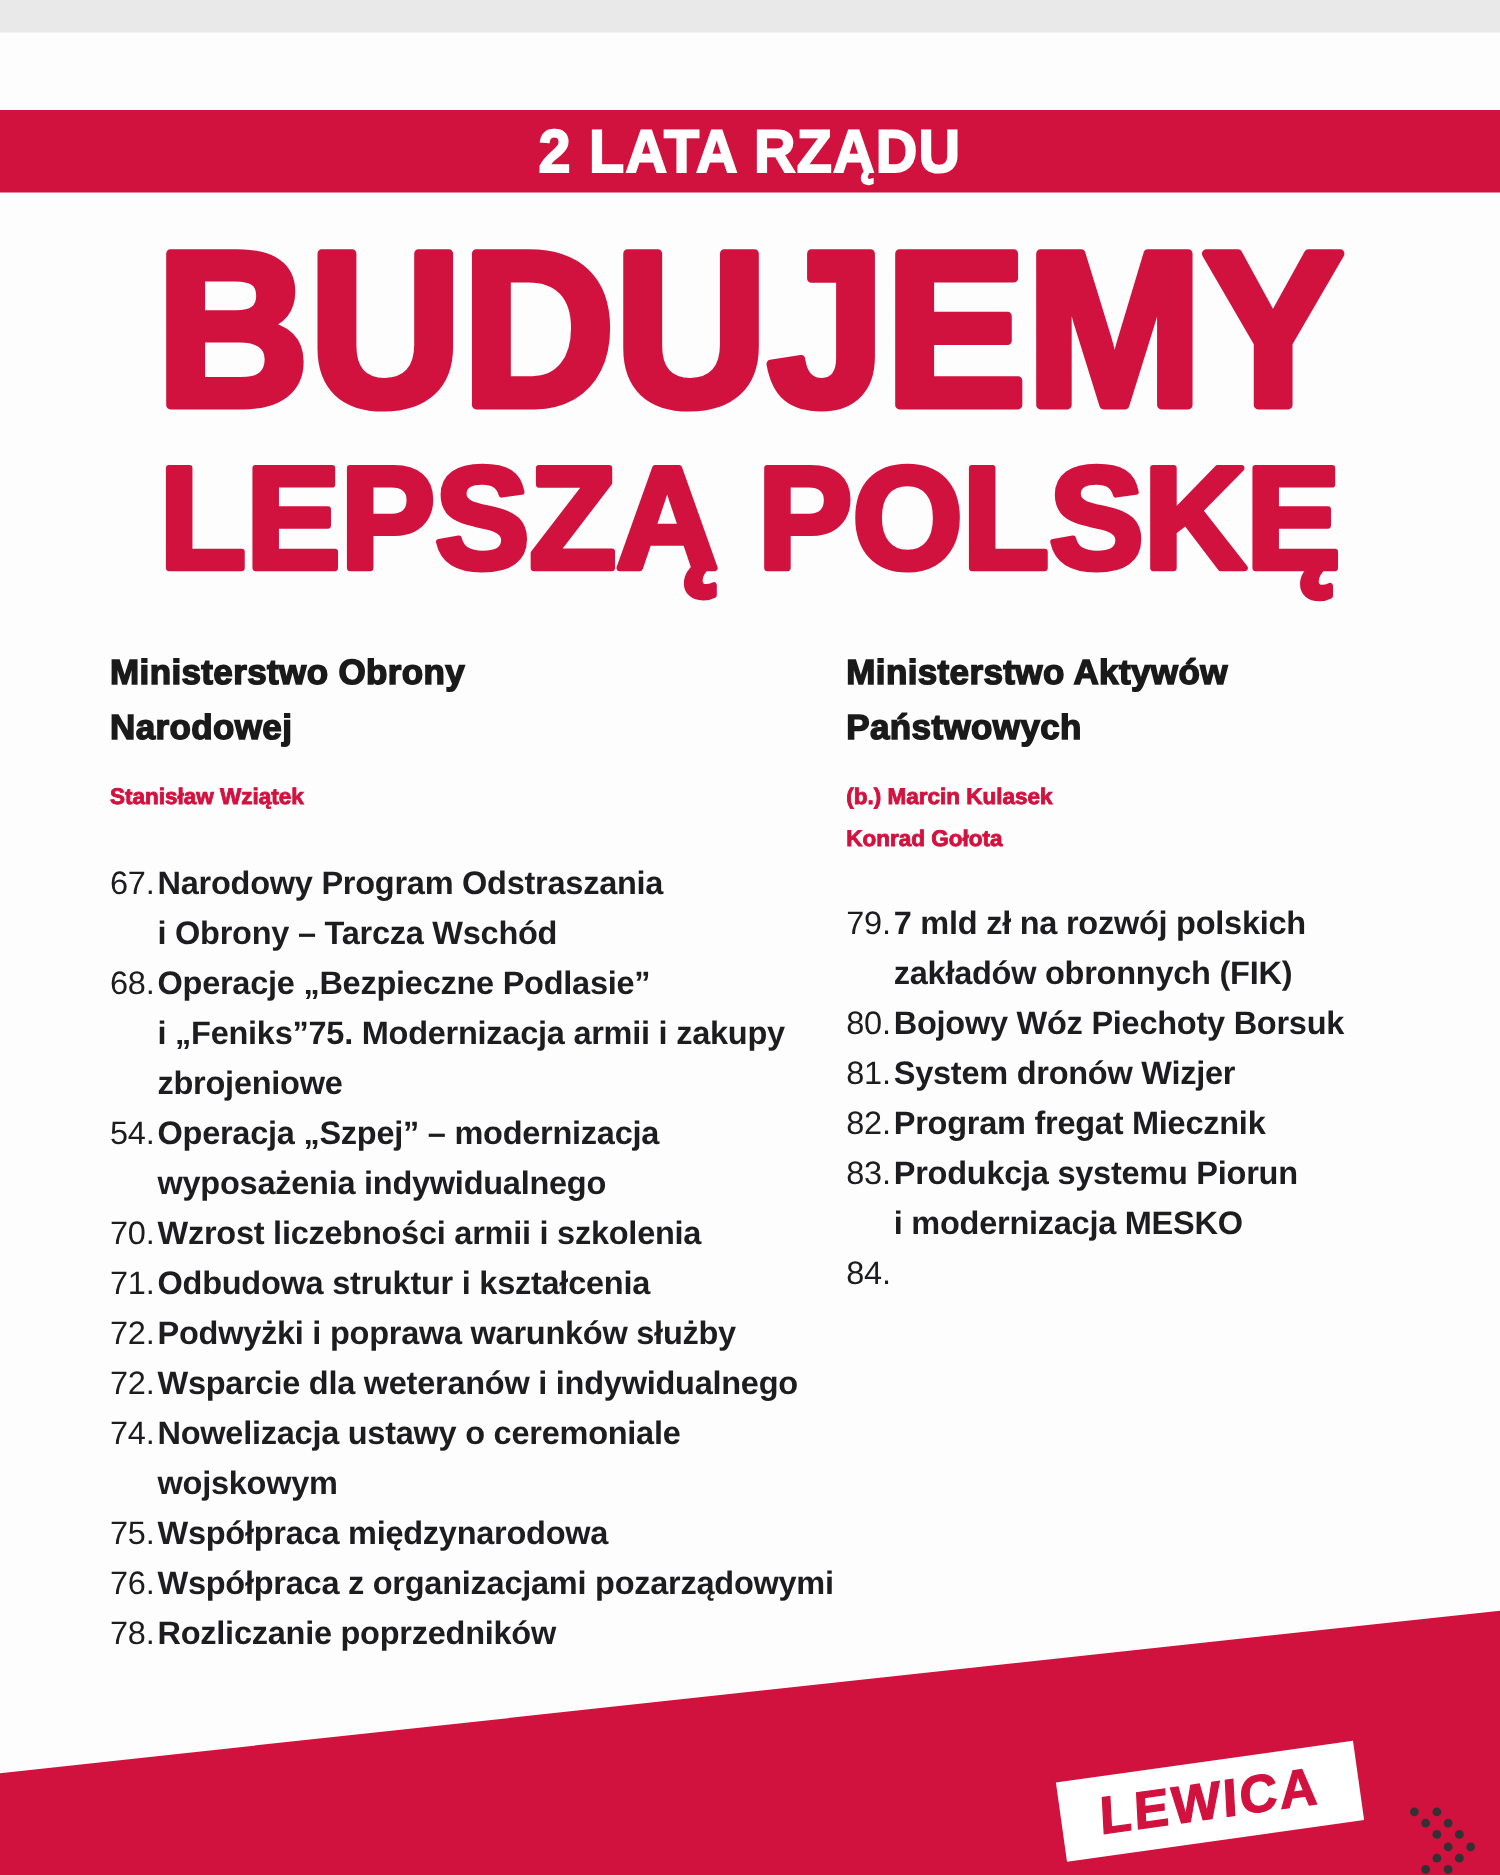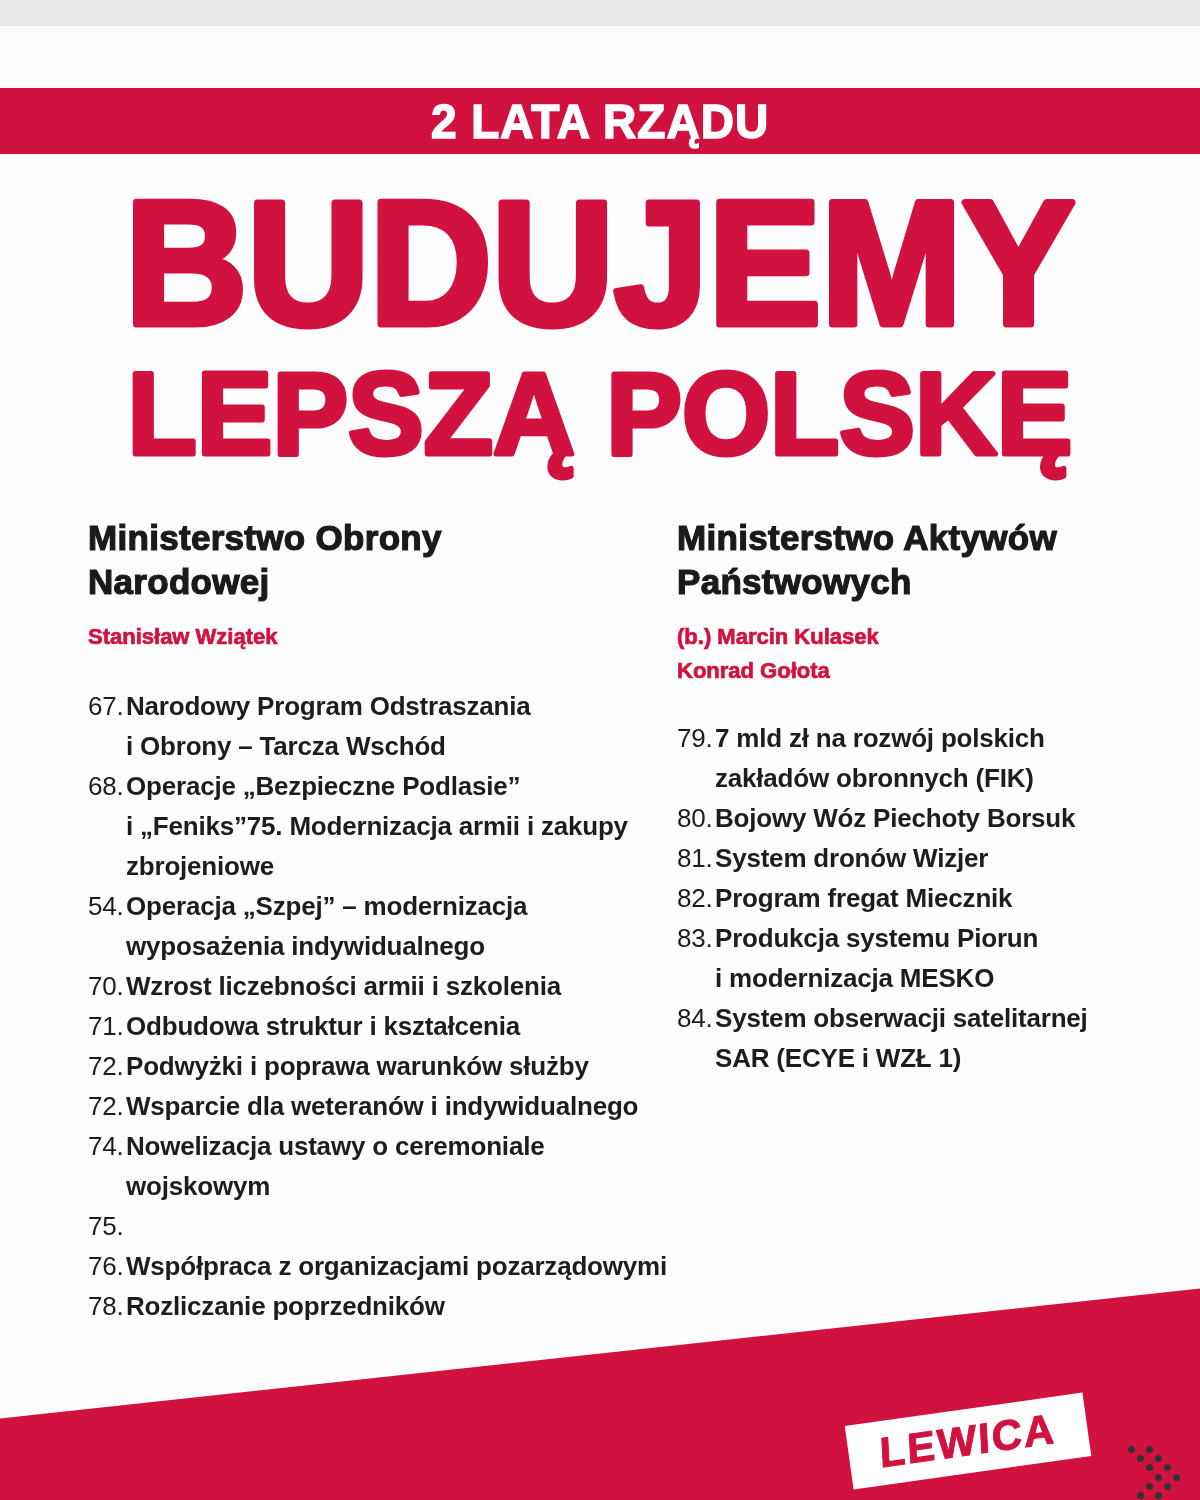--- a/index.html
+++ b/index.html
@@ -43,27 +43,27 @@
     stroke-linejoin:round;
   }
   .title-svg .t1{font-size:176px;stroke-width:7px;}
   .title-svg .t2{font-size:116px;stroke-width:5px;}
 
   
   .col{position:absolute;top:490px;}
   .col-left{left:88px;width:585px;}
   .col-right{left:677px;width:490px;}
   .ministry{
-    margin:0;font-size:35px;line-height:44px;font-weight:bold;
+    margin:0;font-size:28px;line-height:44px;font-weight:bold;
     color:var(--ink);-webkit-text-stroke:1.2px var(--ink);
     white-space:pre-line;letter-spacing:0.3px;
   }
   .ministers{margin-top:16px;}
   .minister{
-    font-size:22px;line-height:34px;font-weight:bold;
+    font-size:18px;line-height:34px;font-weight:bold;
     color:var(--crimson);-webkit-text-stroke:0.7px var(--crimson);
     white-space:pre-line;
   }
   .items{list-style:none;margin:0;padding:0;}
   .col-left .items{margin-top:32px;}
   .col-right .items{margin-top:30px;}
   .item{display:flex;font-size:26px;line-height:40px;color:var(--list-ink);letter-spacing:-0.2px;}
   .item .num{width:38px;flex:none;}
   .item .txt{white-space:pre-line;font-weight:bold;}
 
@@ -139,20 +139,21 @@
           <span class="num">72.</span>
           <span class="txt">Wsparcie dla weteranów i indywidualnego</span>
         </li>
       <li class="item">
           <span class="num">74.</span>
           <span class="txt">Nowelizacja ustawy o ceremoniale
 wojskowym</span>
         </li>
       <li class="item">
           <span class="num">75.</span>
+          <span class="txt">Współpraca międzynarodowa</span>
         </li>
       <li class="item">
           <span class="num">76.</span>
           <span class="txt">Współpraca z organizacjami pozarządowymi</span>
         </li>
       <li class="item">
           <span class="num">78.</span>
           <span class="txt">Rozliczanie poprzedników</span>
         </li>
     </ol>
@@ -183,22 +184,20 @@
           <span class="num">82.</span>
           <span class="txt">Program fregat Miecznik</span>
         </li>
       <li class="item">
           <span class="num">83.</span>
           <span class="txt">Produkcja systemu Piorun
 i modernizacja MESKO</span>
         </li>
       <li class="item">
           <span class="num">84.</span>
-          <span class="txt">System obserwacji satelitarnej
-SAR (ECYE i WZŁ 1)</span>
         </li>
     </ol>
   </section>
 
   <div class="bottom-band">
     <div class="lewica-logo">
       <span>LEWICA</span>
     </div>
     <div class="dot-arrow">
         <span class="dot" style="left: 0px; top: 0px;"></span>

